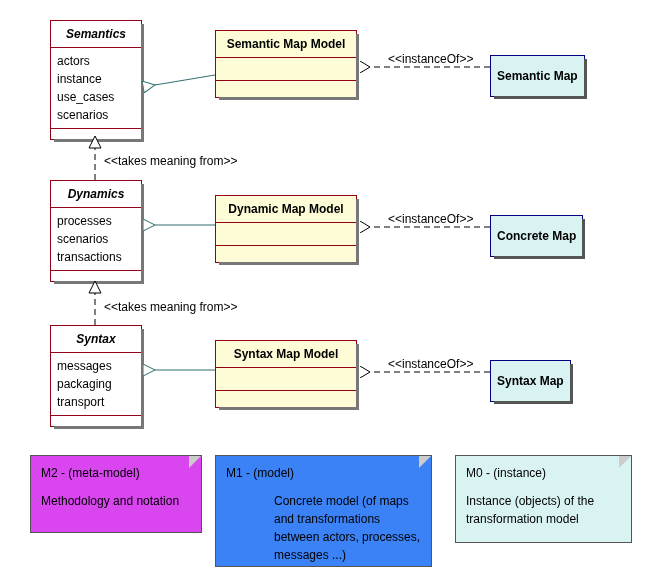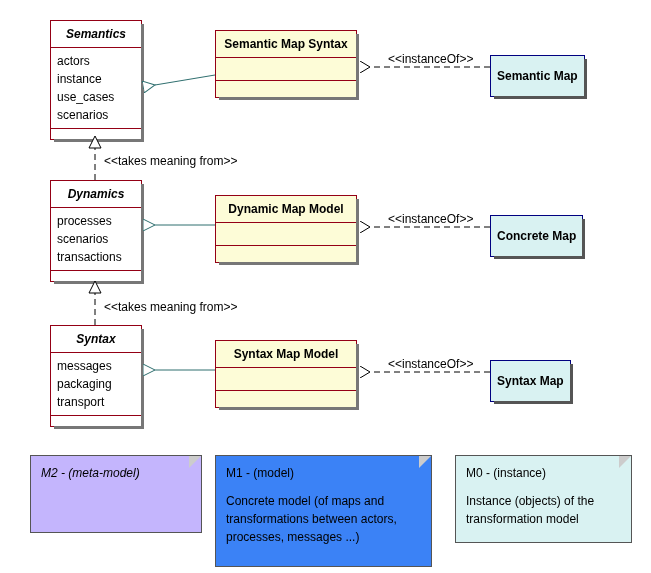--- a/index.html
+++ b/index.html
@@ -10,21 +10,21 @@
 .uml-box .title { font-weight:bold; font-style:italic; text-align:center; padding:6px 4px; border-bottom:1px solid #940015; white-space:nowrap; }
 .uml-box .attrs { padding:4px 6px; line-height:1.5; }
 .uml-box .sep { border-top:1px solid #940015; height:10px; }
 .uml-yellow { background:#FDFCD7 !important; }
 .uml-yellow .title { border-bottom:1px solid #940015; font-style:normal; }
 .uml-small { position:absolute; border:1px solid #000080; background:#D9F2F2; padding:13px 6px; font-weight:bold; white-space:nowrap; }
 .uml-small.shadow::after { content:""; position:absolute; right:-3px; top:3px; width:3px; height:100%; background:#555; }
 .uml-small.shadow::before { content:""; position:absolute; left:3px; bottom:-3px; width:100%; height:3px; background:#555; }
 .note { position:absolute; border:1px solid #555; padding:8px 10px; line-height:1.5; }
 .note .fold { position:absolute; right:0; top:0; width:0; height:0; border-left:12px solid #ccc; border-bottom:12px solid transparent; }
-.note.gray { background:#c4b5fd;font-style:italic; }
+.note.gray { background:#d946ef; }
 .note.yellow { background:#3b82f6; }
 .note.cyan { background:#D9F2F2; }
 .lbl { position:absolute; white-space:nowrap; }
 svg { position:absolute; left:0; top:0; pointer-events:none; }
 </style>
 </head>
 <body>
 
 <div class="canvas">
 
@@ -53,21 +53,21 @@
     <div class="title">Syntax</div>
     <div class="attrs">
       <div>messages</div>
       <div>packaging</div>
       <div>transport</div>
     </div>
     <div class="sep"></div>
   </div>
 
   <div class="uml-box uml-yellow shadow" style="left:215px; top:30px; width:140px;">
-    <div class="title">Semantic Map Syntax</div>
+    <div class="title">Semantic Map Model</div>
     <div class="attrs" style="height:14px"></div>
     <div class="sep" style="height:16px"></div>
   </div>
 
   <div class="uml-box uml-yellow shadow" style="left:215px; top:195px; width:140px;">
     <div class="title">Dynamic Map Model</div>
     <div class="attrs" style="height:14px"></div>
     <div class="sep" style="height:16px"></div>
   </div>
 
@@ -82,25 +82,26 @@
   <div class="uml-small shadow" style="left:490px; top:360px;">Syntax Map</div>
 
   <div class="lbl" style="left:104px; top:154px;">&lt;&lt;takes meaning from&gt;&gt;</div>
   <div class="lbl" style="left:104px; top:300px;">&lt;&lt;takes meaning from&gt;&gt;</div>
   <div class="lbl" style="left:388px; top:52px;">&lt;&lt;instanceOf&gt;&gt;</div>
   <div class="lbl" style="left:388px; top:212px;">&lt;&lt;instanceOf&gt;&gt;</div>
   <div class="lbl" style="left:388px; top:357px;">&lt;&lt;instanceOf&gt;&gt;</div>
 
   <div class="note gray" style="left:30px; top:455px; width:150px; height:60px;">
     <div>M2  - (meta-model)</div>
+    <div style="margin-top:10px;">Methodology and notation</div>
     <div class="fold"></div>
   </div>
   <div class="note yellow" style="left:215px; top:455px; width:195px; height:94px;">
     <div>M1 - (model)</div>
-    <div style="margin-top:10px;">Concrete model (of maps and transformations between actors, processes, messages ...)</div>
+    <div style="margin-top:10px;margin-left:48px;">Concrete model (of maps and transformations between actors, processes, messages ...)</div>
     <div class="fold"></div>
   </div>
   <div class="note cyan" style="left:455px; top:455px; width:155px; height:70px;">
     <div>M0 - (instance)</div>
     <div style="margin-top:10px;">Instance (objects) of the transformation model</div>
     <div class="fold"></div>
   </div>
 
   <svg width="651" height="573">
     <defs>

